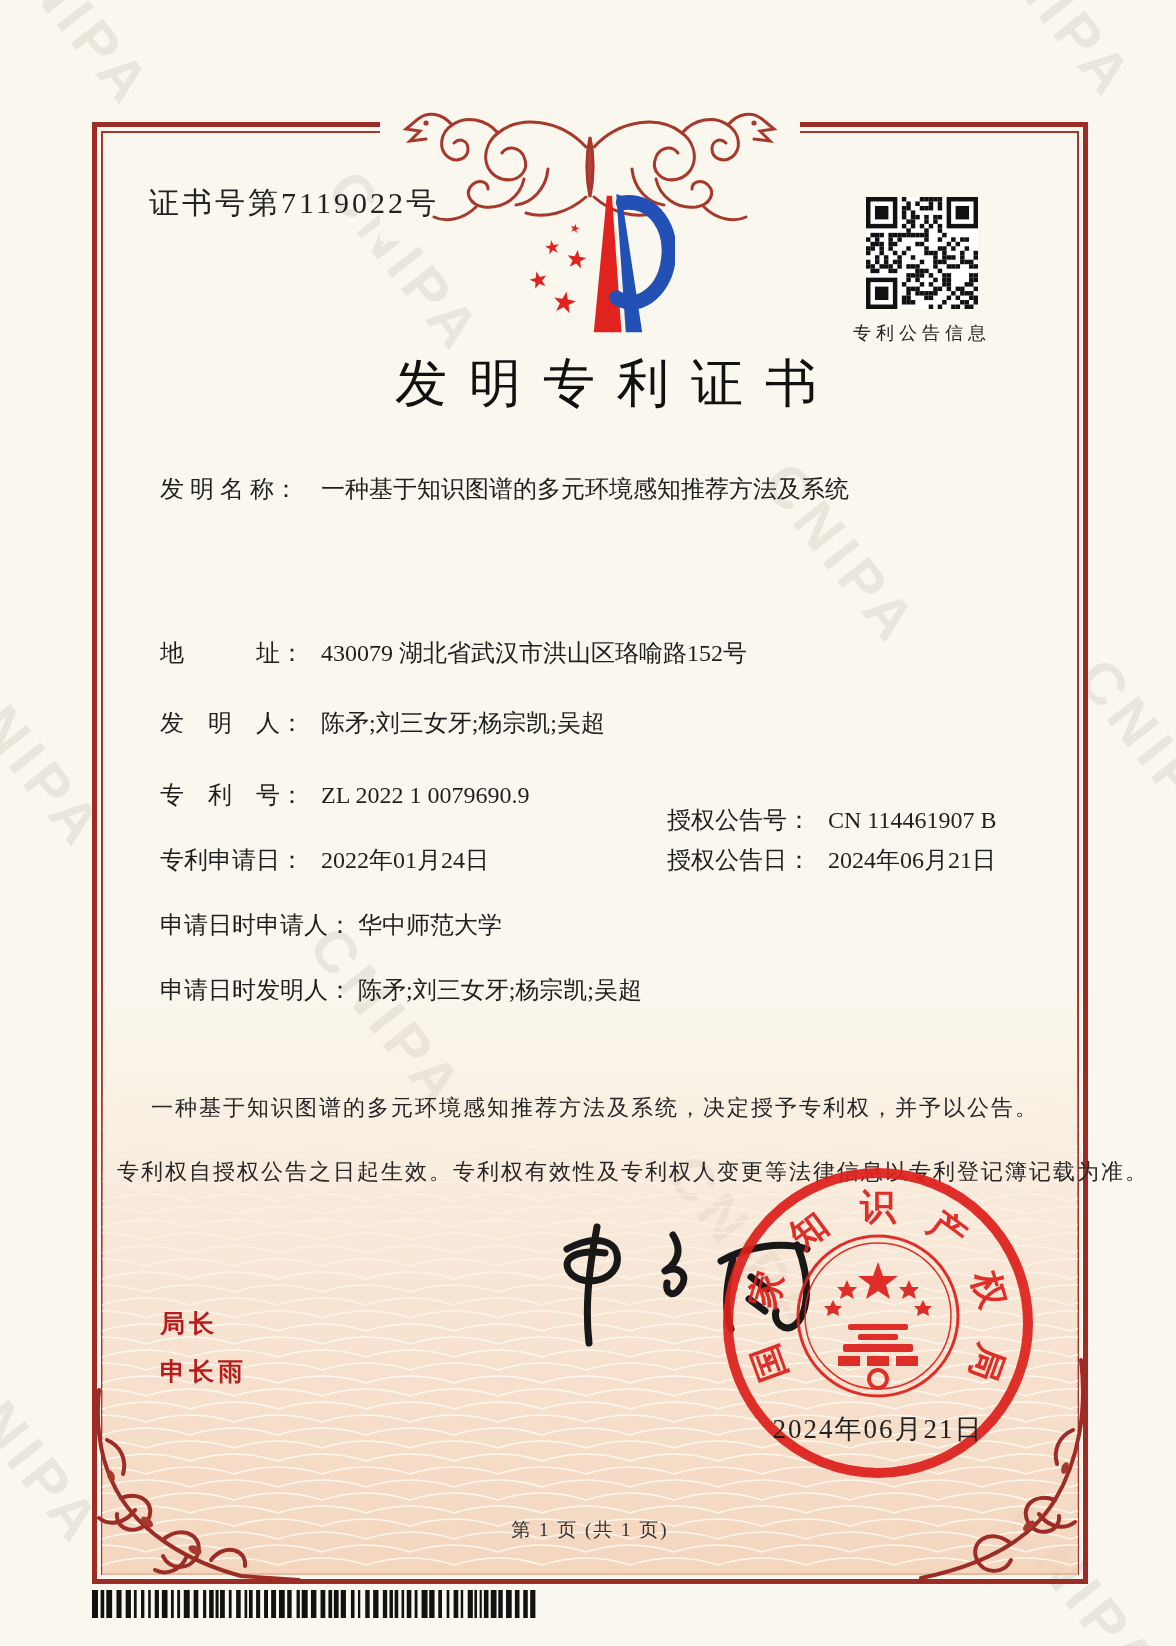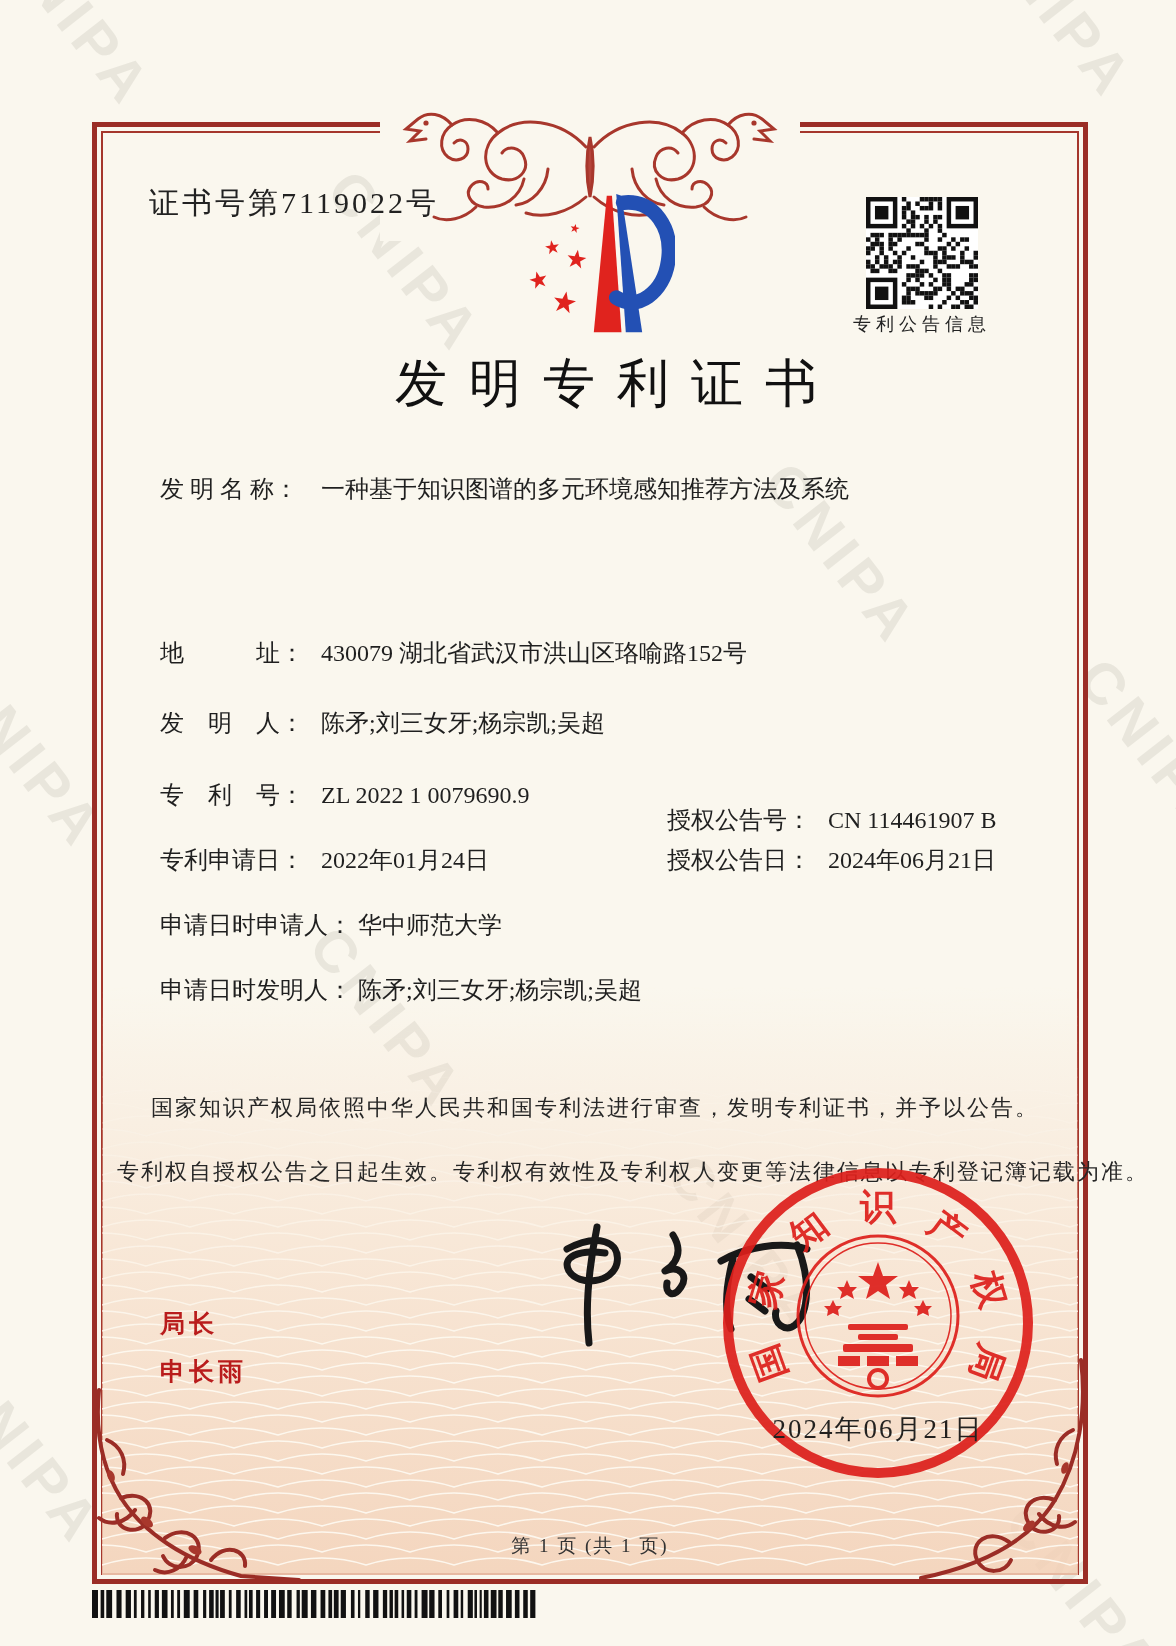--- a/index.html
+++ b/index.html
@@ -29,40 +29,40 @@
   }
   .waves{position:absolute; left:5px; top:860px; z-index:0;}
   .dragons{position:absolute; left:50%; transform:translateX(-50%); top:-42px; z-index:3;}
   .corner{position:absolute; z-index:2;}
   .corner.bl{left:-6px; bottom:-6px;}
   .corner.br{right:-6px; bottom:-6px;}
   .cert-no{position:absolute; left:52px; top:56px; font-size:30px; letter-spacing:3px; color:#222; z-index:4;}
   .logo{position:absolute; left:388px; top:62px; z-index:4;}
   .qr-block{position:absolute; left:740px; top:70px; width:170px; text-align:center; z-index:4;}
   .qr-block svg{display:block; margin:0 auto; background:#fff;}
-  .qr-cap{margin-top:3px; font-size:18px; letter-spacing:5px; color:#222;}
+  .qr-cap{margin-top:12px; font-size:18px; letter-spacing:5px; color:#222;}
   .title{
     position:absolute; left:0; top:206px; width:100%; margin:16px; text-align:center;
     font-size:52px; font-weight:normal; letter-spacing:22px; padding-left:22px; box-sizing:border-box;
     color:#111; z-index:4;
   }
   .row{position:absolute; left:63px; font-size:24px; white-space:nowrap; z-index:4;}
   .row .lab{display:inline-block; min-width:155px; white-space:pre;}
   .row .val{margin-left:6px;}
   .row.rcol{left:570px;}
   .statement{
     position:absolute; left:20px; width:956px; text-align:center; font-size:22px;
     letter-spacing:2px; color:#262626; z-index:4; white-space:nowrap;
   }
   .officer{position:absolute; left:63px; font-size:25px; font-weight:bold; letter-spacing:4px;
     font-family:"Liberation Sans","DejaVu Sans",sans-serif; color:#b91c1c; z-index:4;}
   .sig{position:absolute; left:448px; top:1092px; z-index:4;}
   .seal{position:absolute; left:624px; top:1039px; z-index:5;}
   .footer{position:absolute; left:0; top:1390px; width:100%; text-align:center; font-size:19px;
-    letter-spacing:2px; color:#333; z-index:4;margin-top:16px;}
+    letter-spacing:2px; color:#333; z-index:4;}
   .barcode{position:absolute; left:92px; top:1590px; z-index:2;}
 </style>
 </head>
 <body>
 
 <div class="page">
 
   <div class="wm" style="left:-30px;top:-18px;">CNIPA</div>
   <div class="wm" style="left:952px;top:-26px;">CNIPA</div>
   <div class="wm" style="left:300px;top:228px;">CNIPA</div>
@@ -425,21 +425,21 @@
     <div class="row rcol" style="top:717px">
       <span class="lab">授权公告日：</span><span class="val">2024年06月21日</span>
     </div>
     <div class="row" style="top:782px">
       <span class="lab">申请日时申请人：</span><span class="val">华中师范大学</span>
     </div>
     <div class="row" style="top:847px">
       <span class="lab">申请日时发明人：</span><span class="val">陈矛;刘三女牙;杨宗凯;吴超</span>
     </div>
 
-    <div class="statement" style="top:966px">国家知识产权局依照中华人民共和国专利法进行审查，发明专利证书，并予以公告。</div>
+    <div class="statement" style="top:966px">一种基于知识图谱的多元环境感知推荐方法及系统，决定授予专利权，并予以公告。</div>
     <div class="statement" style="top:1030px">专利权自授权公告之日起生效。专利权有效性及专利权人变更等法律信息以专利登记簿记载为准。</div>
 
     <div class="officer" style="top:1180px">局长</div>
     <div class="officer" style="top:1228px">申长雨</div>
 
     <svg class="sig" width="300" height="130" viewBox="0 0 300 130">
       <g stroke="#181818" stroke-width="7" fill="none" stroke-linecap="round" stroke-linejoin="round">
         <path d="M52,8 C44,48 40,90 44,124"></path>
         <path d="M22,30 C52,14 76,22 72,44 C68,64 34,68 24,52 C16,38 34,30 60,34"></path>
         <path d="M128,16 C138,32 132,44 120,52 C134,46 144,56 136,68 C128,80 120,74 122,64"></path>

